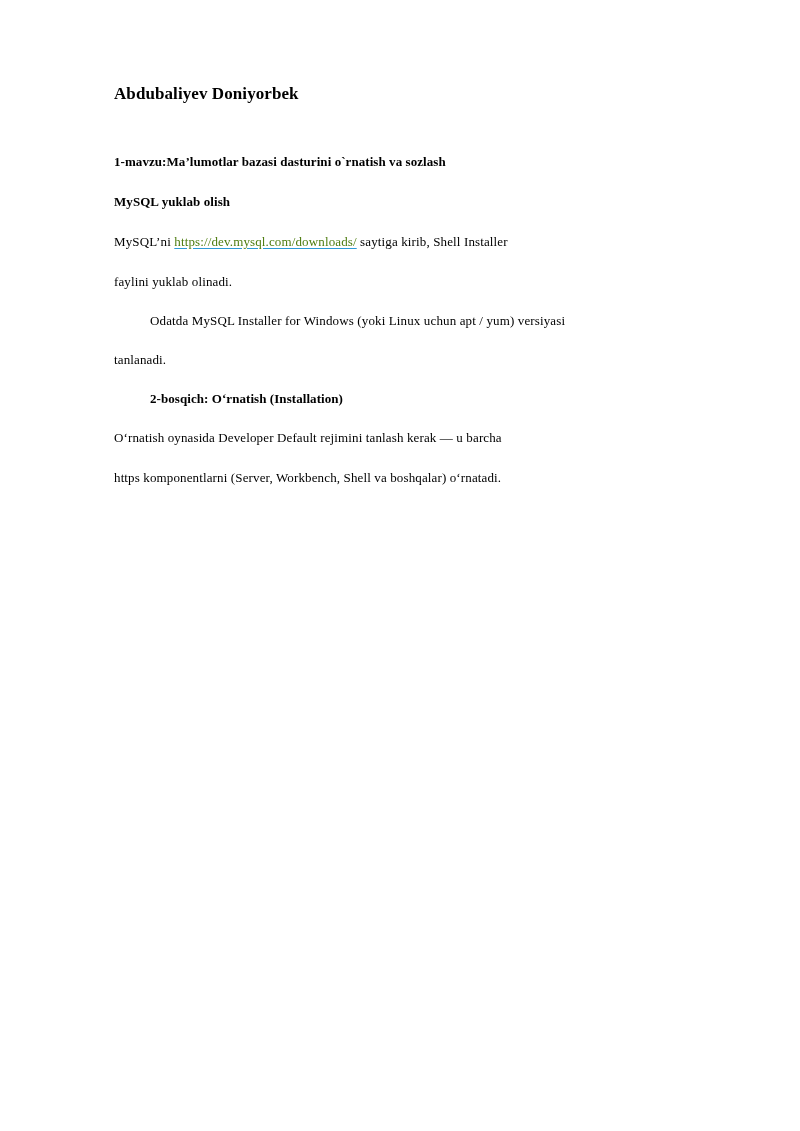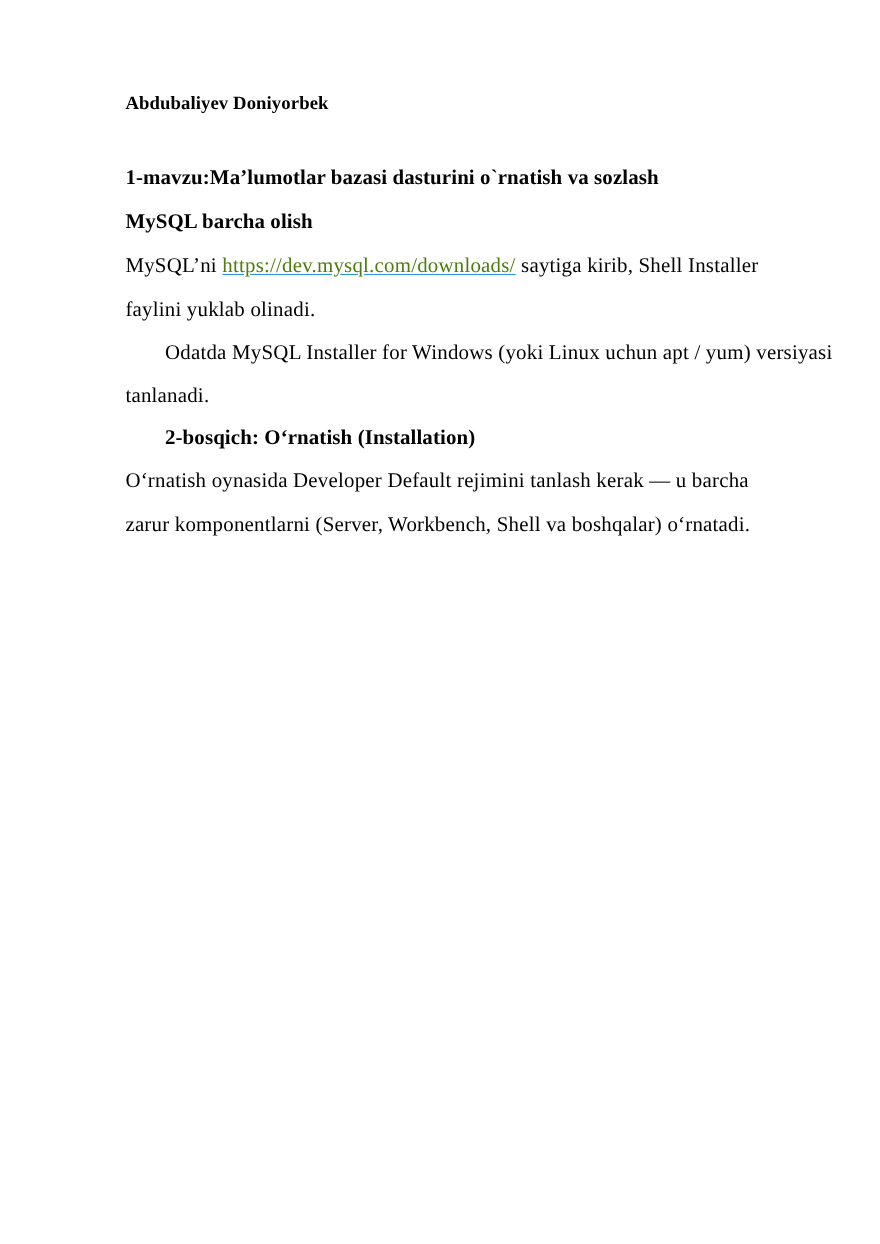--- a/index.html
+++ b/index.html
@@ -29,21 +29,21 @@
     position: absolute;
     left: 114px;
     top: 74px;
     width: 596px;
   }
 
   
   .line {
     height: 40px;
     line-height: 40px;
-    font-size: 19px;
+    font-size: 13px;
     white-space: pre;
     letter-spacing: 0.01em;
   }
 
   .line.blank {
     height: 28px;
   }
 
   .line.heading {
     font-weight: bold;
@@ -75,32 +75,32 @@
 <div class="page">
 
   <div class="doc-body">
 
     <div class="line heading name-line">Abdubaliyev Doniyorbek</div>
 
     <div class="line blank"></div>
 
     <div class="line heading">1-mavzu:Ma’lumotlar bazasi dasturini o`rnatish va sozlash</div>
 
-    <div class="line heading">MySQL barcha olish</div>
+    <div class="line heading">MySQL yuklab olish</div>
 
     <div class="line"><span>MySQL’ni </span><a class="doc-link" href="#">https://dev.mysql.com/downloads/</a><span> saytiga kirib, Shell Installer</span></div>
 
     <div class="line">faylini yuklab olinadi.</div>
 
     <div class="line tight">Odatda MySQL Installer for Windows (yoki Linux uchun apt / yum) versiyasi</div>
 
     <div class="line">tanlanadi.</div>
 
     <div class="line heading tight">2-bosqich: O‘rnatish (Installation)</div>
 
     <div class="line">O‘rnatish oynasida Developer Default rejimini tanlash kerak — u barcha</div>
 
-    <div class="line">zarur komponentlarni (Server, Workbench, Shell va boshqalar) o‘rnatadi.</div>
+    <div class="line">https komponentlarni (Server, Workbench, Shell va boshqalar) o‘rnatadi.</div>
 
 
   </div>
 
 </div>
 
 </body></html>

